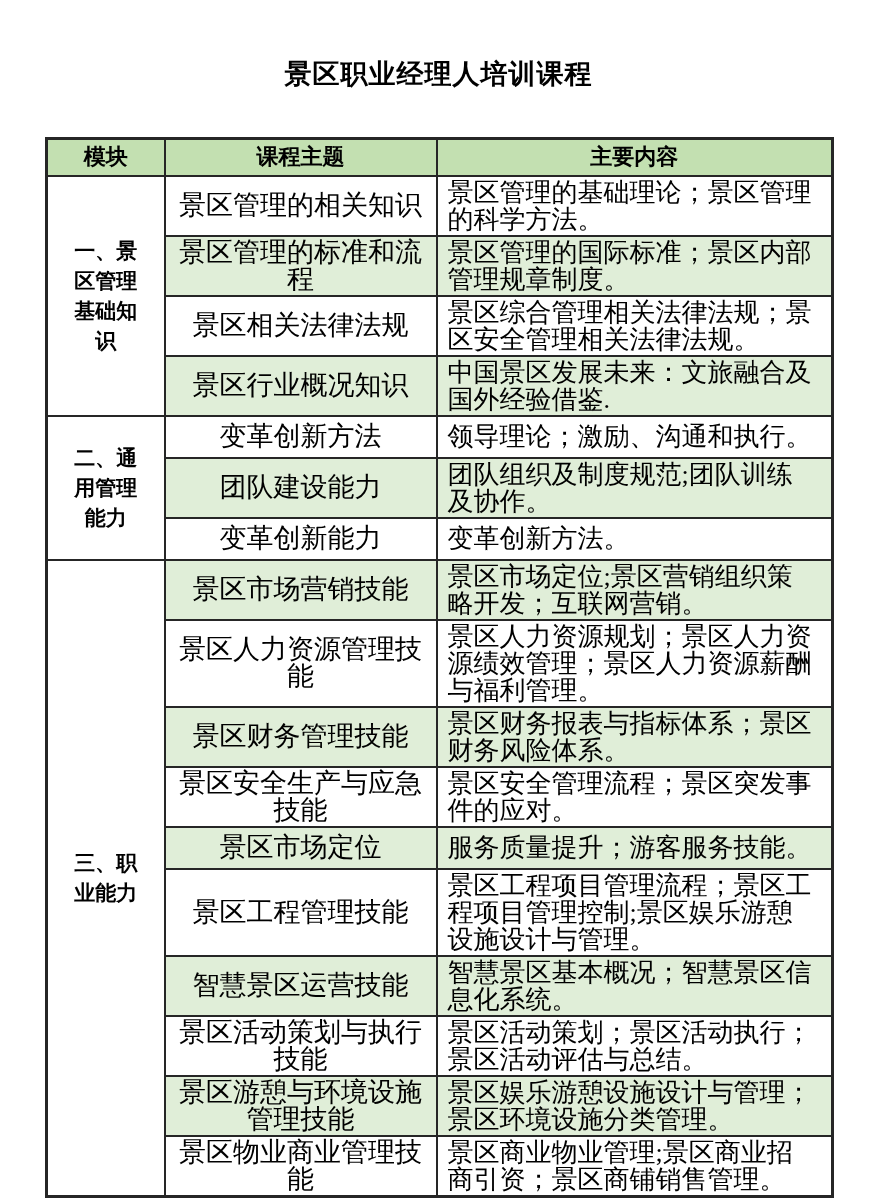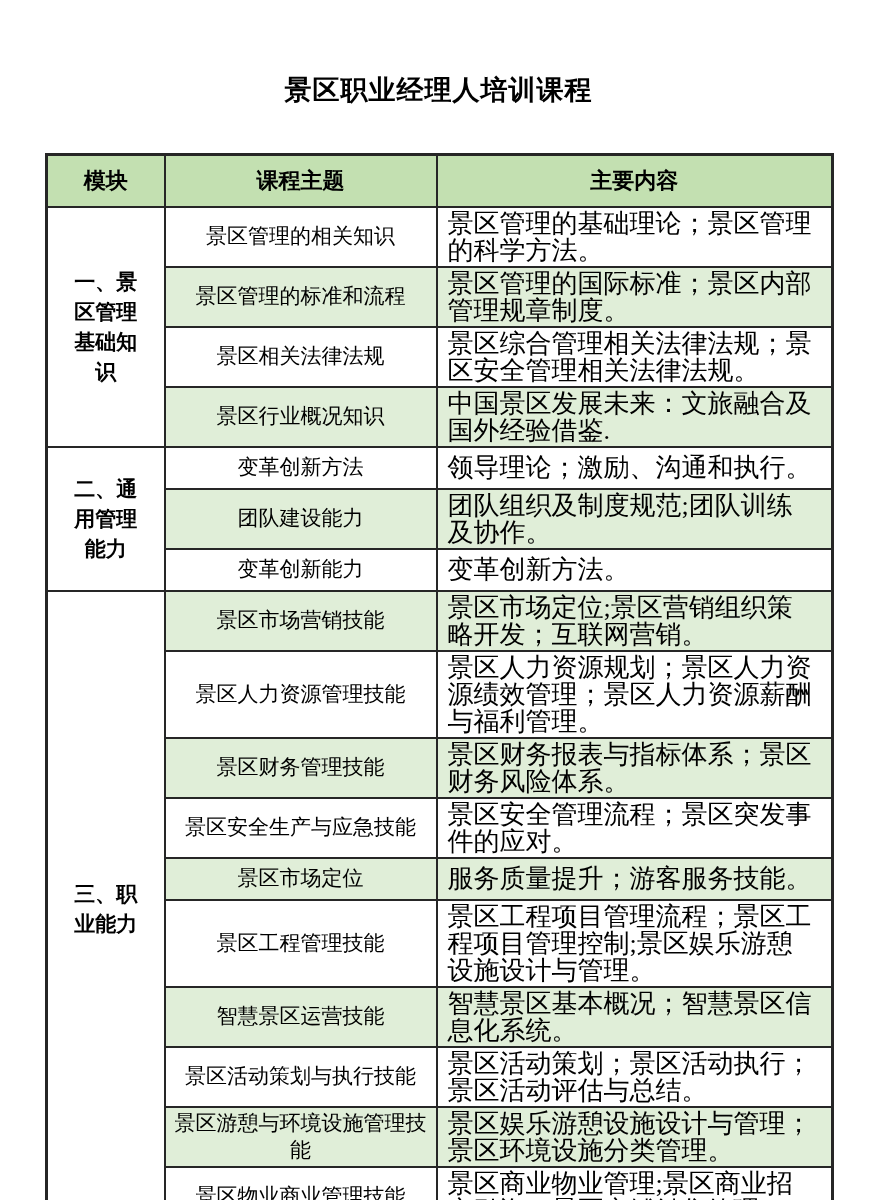--- a/index.html
+++ b/index.html
@@ -5,59 +5,59 @@
   * { box-sizing: border-box; }
   html, body {
     margin: 0; padding: 0;
     background: #ffffff;
     width: 877px; height: 1200px;
     font-family: "Liberation Serif", "DejaVu Serif", serif;
     color: #000000;
   }
   .page { width: 877px; height: 1200px; overflow: hidden; }
   .doc-title {
-    margin: 16px;
+    margin: 0;
     padding-top: 58px;
     text-align: center;
     font-size: 27px;
     line-height: 32px;
     font-weight: bold;
     letter-spacing: 1px;
   }
   table.course-table {
     border-collapse: collapse;
     table-layout: fixed;
     width: 786px;
     margin: 47px 0 0 45px;
     border: 3px solid #262626;
   }
   .course-table th, .course-table td {
     border: 2px solid #262626;
     overflow: hidden;
   }
   .course-table thead th {
-    height: 52px;
+    height: 37px;
     background: #c3e0b1;
     font-size: 22px;
     font-weight: bold;
     text-align: center;
     vertical-align: middle;
     padding: 0;
   }
   td.module-cell {
     background: #ffffff;
     font-size: 21px;
     font-weight: bold;
     text-align: center;
     vertical-align: middle;
     line-height: 30px;
     padding: 0 16px;
   }
   td.topic-cell {
-    font-size: 21px;
+    font-size: 27px;
     text-align: center;
     vertical-align: middle;
     line-height: 27px;
     height: 42px;
     padding: 2px 4px;
   }
   td.content-cell {
     font-size: 26px;
     text-align: left;
     vertical-align: middle;

